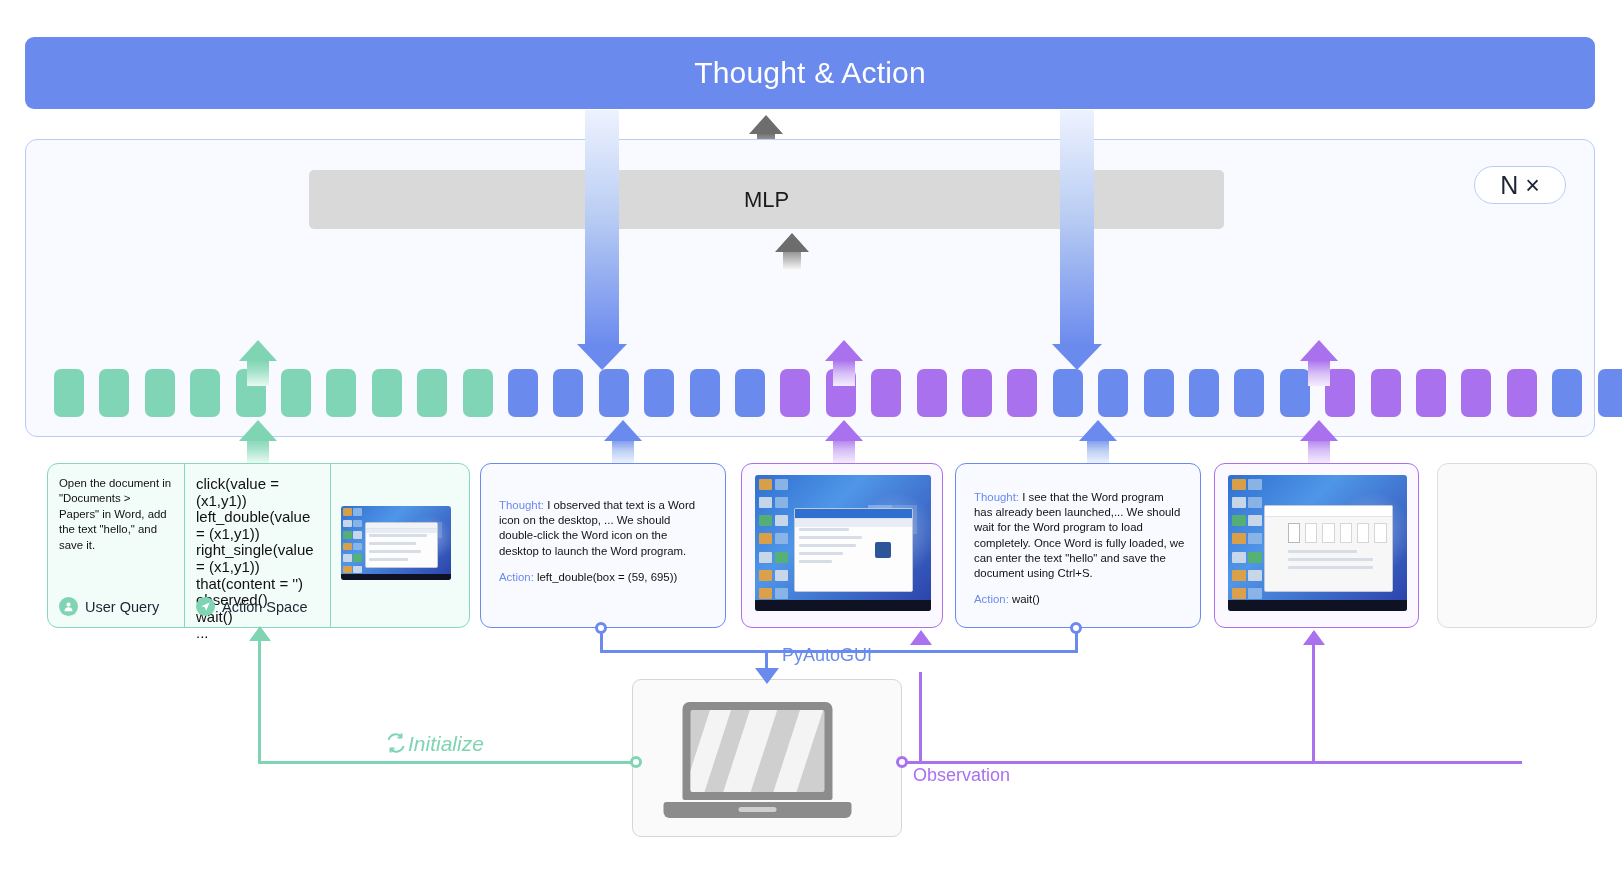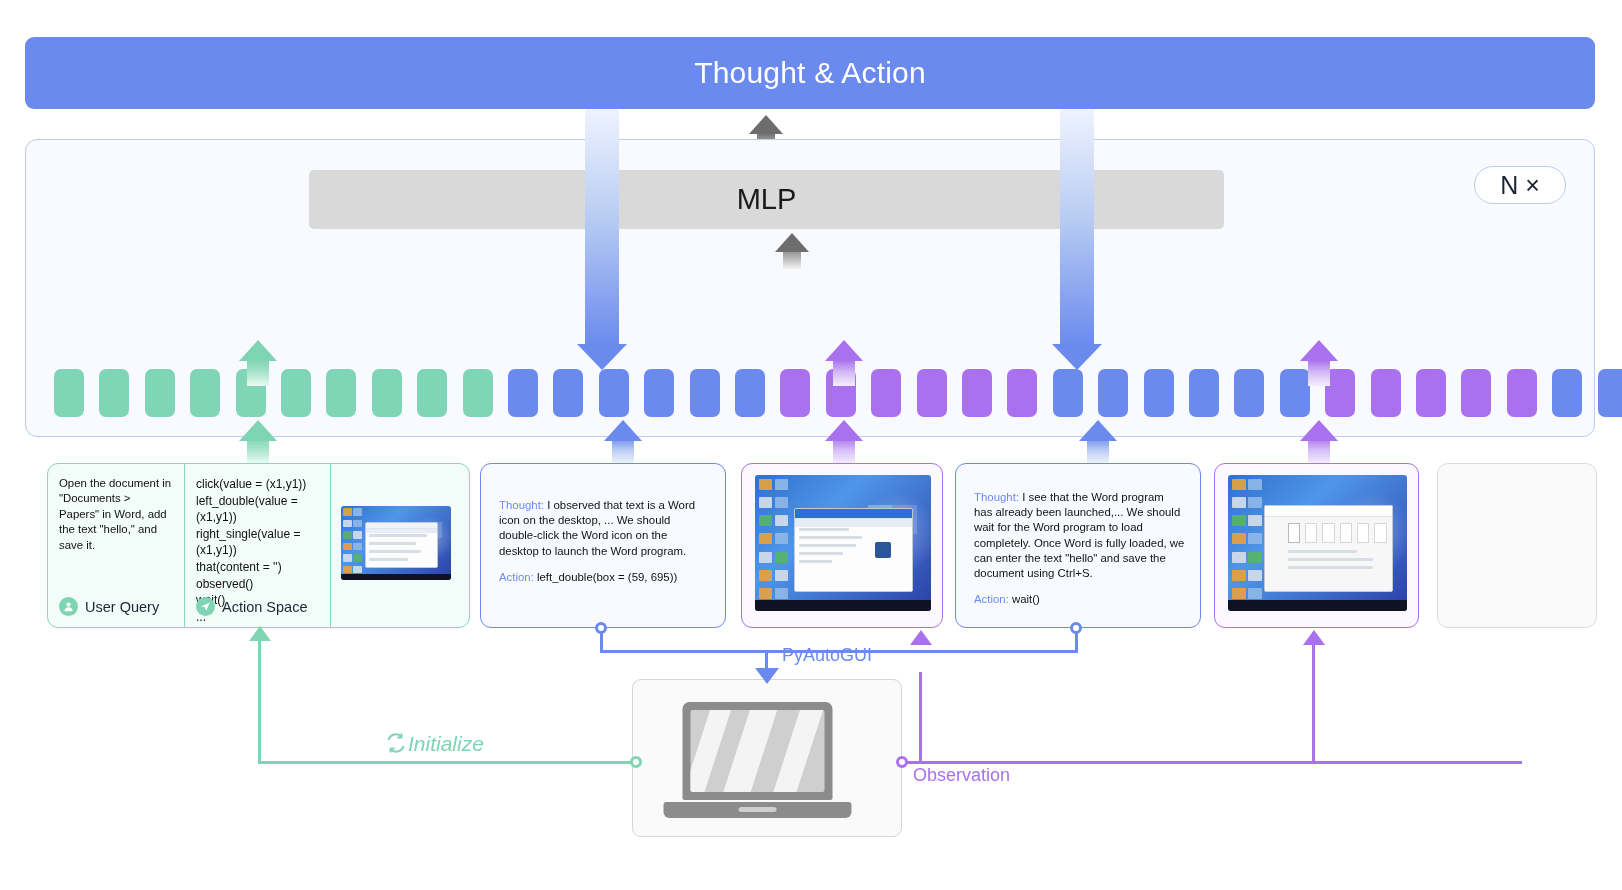--- a/index.html
+++ b/index.html
@@ -44,21 +44,21 @@
     background:#fff; border:1.6px solid #b9cdf3; border-radius:19px;
     display:flex; align-items:center; justify-content:center; gap:10px;
     font-size:25px; color:#1d2433; z-index:4;
   }
 
   #mlp-bar{
     position:absolute; left:283px; top:30px; width:915px; height:59px;
     background:#d9d9d9; border-radius:5px;
     display:flex; align-items:center; justify-content:center;
   }
-  #mlp-bar .label{ font-size:29px; color:#1a1a1a; }
+  #mlp-bar .label{ font-size:22px; color:#1a1a1a; }
 
   #attn-bar{
     position:absolute; left:22px; top:125px; width:1438px; height:70px;
     background:#f2d6d8; border-radius:5px;
     display:flex; align-items:center; justify-content:center;
   }
   #attn-bar .label{ font-size:29px; color:#1a1a1a; }
 
   
   #token-row{
@@ -96,21 +96,21 @@
   #col-query{ width:137px; border-right:1.4px solid #86d9ba; }
   #col-action{ width:146px; border-right:1.4px solid #86d9ba; }
   #col-shot{ flex:1; }
   .col-body{ padding:12px 11px 0 11px; font-size:11.4px; line-height:15.4px; color:#111; }
   .col-foot{
     position:absolute; left:11px; bottom:11px;
     display:flex; align-items:center; gap:7px; font-size:14.5px; color:#1d2433;
   }
   .foot-ico{ width:19px; height:19px; border-radius:50%; background:#7fd4b4;
     display:flex; align-items:center; justify-content:center; color:#fff; font-size:11px; }
-  .mono{ font-size:12px; line-height:16.6px; }
+  .mono{ font-size:15px; line-height:16.6px; }
 
   .tbox{ position:absolute; top:463px; width:246px; height:165px; border-radius:11px; }
   .tbox .txt{ padding:34px 15px 0 18px; font-size:11.4px; line-height:15.2px; color:#111; }
   .tbox .kw{ color:#6b8aee; }
   #thought-box-1{ left:480px; background:#f8faff; border:1.6px solid #6b8aee; }
   #thought-box-2{ left:955px; width:246px; background:#f8faff; border:1.6px solid #6b8aee; }
   #thought-box-2 .txt{ padding-top:26px; }
 
   .obox{ position:absolute; top:463px; height:165px; border-radius:11px;
     background:#fbf9ff; border:1.6px solid #a971ee; overflow:hidden; }

